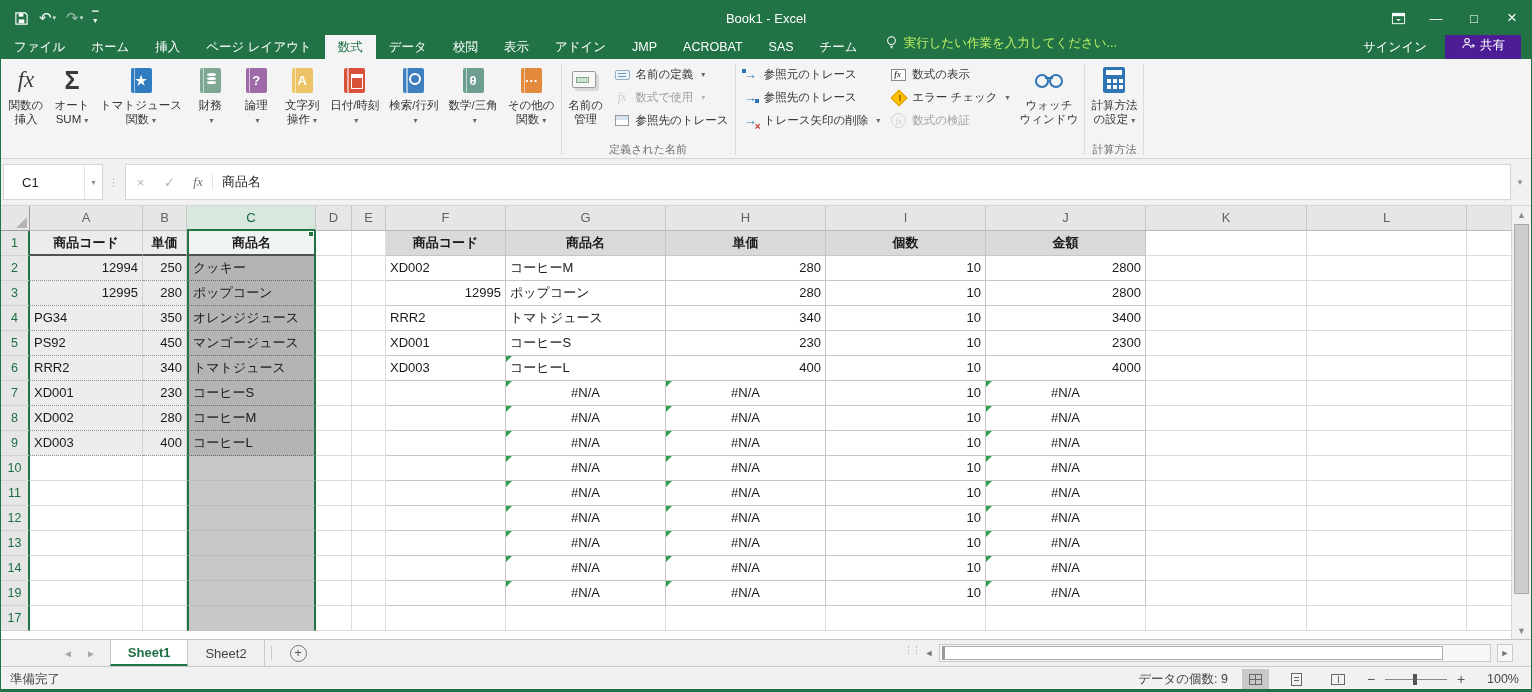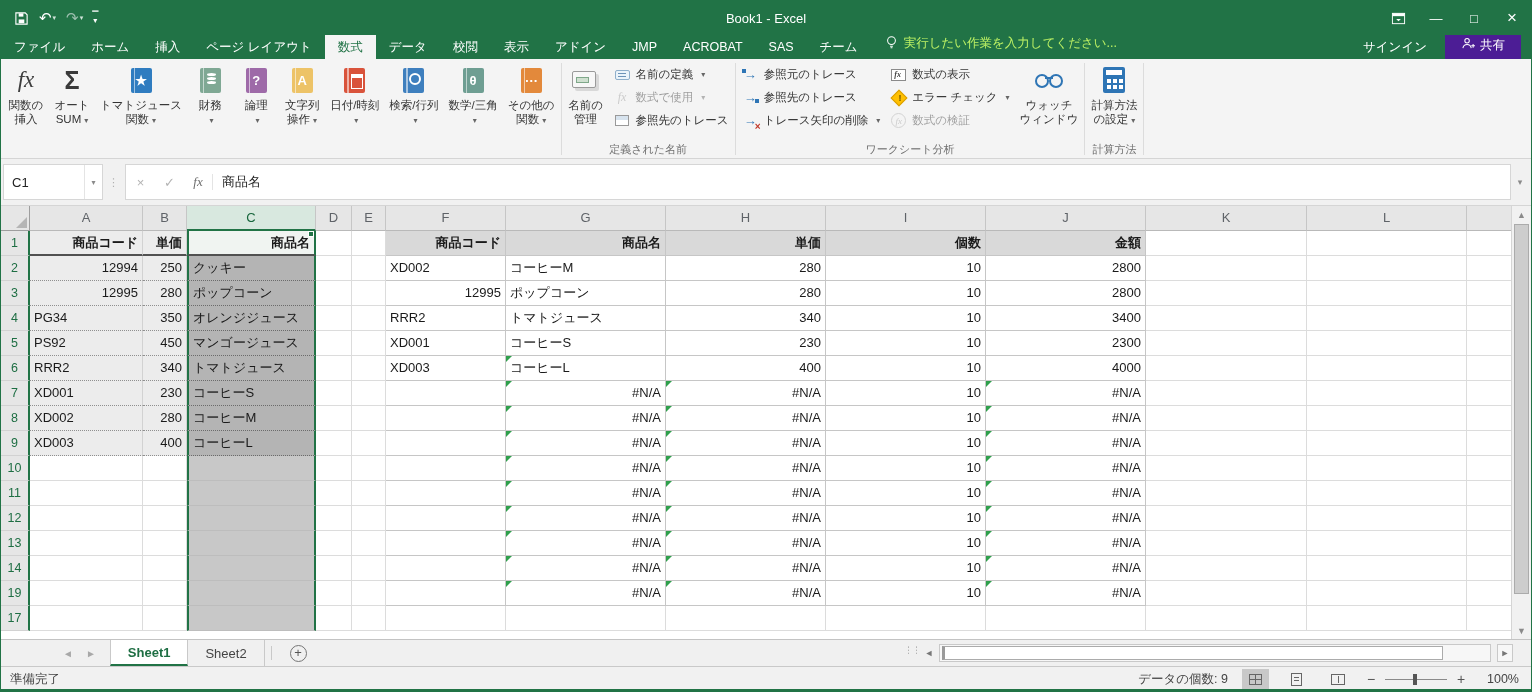--- a/index.html
+++ b/index.html
@@ -75,41 +75,41 @@
   .i-calc.big{width:22px;height:26px}
   .i-calc.big::before{content:'';position:absolute;left:3px;top:3px;right:3px;height:5px;background:#fff}
   .i-calc.big::after{content:'';position:absolute;left:4px;top:12px;width:4px;height:4px;background:#fff;box-shadow:6px 0 0 #fff,12px 0 0 #fff,0 6px 0 #fff,6px 6px 0 #fff,12px 6px 0 #fff}
   .i-calc.sm{width:13px;height:15px;background:#5b8fc3}
   .i-calc.sm::before{content:'';position:absolute;left:2px;top:2px;right:2px;height:3px;background:#fff}
   .i-calc.sm::after{content:'';position:absolute;left:3px;top:7px;width:2.5px;height:2.5px;background:#fff;box-shadow:4px 0 0 #fff,0 4px 0 #fff,4px 4px 0 #fff}
 
   
   .frow{height:47px;background:#f1f1f1;border-bottom:1px solid #d5d5d5;display:flex;align-items:center;padding:0 2px}
   .namebox{width:100px;height:36px;background:#fff;border:1px solid #d6d6d6;display:flex;align-items:center;font-size:13px;color:#222}
-  .namebox .nbtxt{padding-left:8px;flex:1}
+  .namebox .nbtxt{padding-left:18px;flex:1}
   .nb-dd{width:18px;text-align:center;color:#8a8a8a;font-size:8px;border-left:1px solid #e4e4e4;align-self:stretch;display:flex;align-items:center;justify-content:center}
   .fdots{color:#b0b0b0;font-size:11px;margin:0 5px;letter-spacing:1px}
   .fmid{display:flex;flex:1;background:#fff;border:1px solid #d6d6d6;height:36px;align-items:center}
   .fbtn{width:29px;text-align:center;font-size:13px;color:#b3b3b3}
   .fbtn.fx{font-family:"Liberation Serif",serif;font-style:italic;color:#6e6e6e;border-right:1px solid #e4e4e4}
   .fval{padding-left:9px;font-size:13px;color:#222}
   .fexp{width:18px;text-align:center;color:#8a8a8a;font-size:9px}
 
   
   .gridwrap{position:relative;height:433px;background:#fff;overflow:hidden}
   #grid{position:absolute;left:0;top:0;width:1512px;height:433px;overflow:hidden}
   .ghdr{display:flex;height:25px}
   .corner{width:29px;flex:none;background:#e6e6e6;border-right:1px solid #9e9e9e;border-bottom:1px solid #9e9e9e;position:relative}
   .corner::after{content:'';position:absolute;right:2px;bottom:2px;border-bottom:11px solid #b5b5b5;border-left:11px solid transparent}
   .ch{flex:none;background:#e6e6e6;color:#5f6368;font-size:13px;text-align:center;line-height:24px;border-right:1px solid #c6c6c6;border-bottom:1px solid #b9b9b9}
   .ch.sel{background:#d8e8df;color:#17663c;border-bottom:2px solid #217346}
   .grow{display:flex;height:25px}
   .rh{width:29px;flex:none;background:#e6e6e6;color:#1e6e43;font-size:12.5px;text-align:center;line-height:24px;border-right:2px solid #217346;border-bottom:1px solid #d2d2d2}
   .cell{flex:none;background:#fff;border-right:1px solid #dcdcdc;border-bottom:1px solid #dcdcdc;font-size:13px;line-height:24px;padding:0 4px;white-space:nowrap;overflow:hidden;position:relative;color:#1a1a1a}
-  .a-r{text-align:right}.a-c{text-align:right}.a-l{text-align:left}
+  .a-r{text-align:right}.a-c{text-align:center}.a-l{text-align:left}
   .lt{background:#ececec;border-bottom:1px dotted #8f8f8f;border-right:1px solid #d2d2d2}
   .h1{font-weight:bold;border-bottom:2px solid #515151}
   .cdat{background:#b4b4b4;border-bottom:1px dotted #6b6b6b}
   .cemp{background:#c8c8c8;border-bottom:1px solid #bdbdbd}
   .csel{border-left:2px solid #217346;border-right:2px solid #217346}
   .cact{background:#f0f4f1}
   .nub{position:absolute;top:0;right:0;width:6px;height:6px;background:#217346;border:1px solid #fff}
   .rt{border-right:1px solid #c6c6c6;border-bottom:1px solid #c6c6c6}
   .rh1{background:#d9d9d9;font-weight:bold}
   .tri::before{content:'';position:absolute;left:0;top:0;border-top:6px solid #2fa04c;border-right:6px solid transparent}
@@ -407,21 +407,20 @@
           <div class="bigbtn">
             <span class="icn">
               <span class="i-glasses"></span>
             </span>
             <div class="biglbl">
               <div>ウォッチ</div>
               <div>ウィンドウ</div>
             </div>
           </div>
         </div>
-        <div class="rgroup-label">ワークシート分析</div>
       </div>
       <div class="rsep"></div>
       <div class="rgroup">
         <div class="rgroup-body">
           <div class="bigbtn">
             <span class="icn">
               <span class="i-calc big"></span>
             </span>
             <div class="biglbl">
               <div>計算方法</div>

